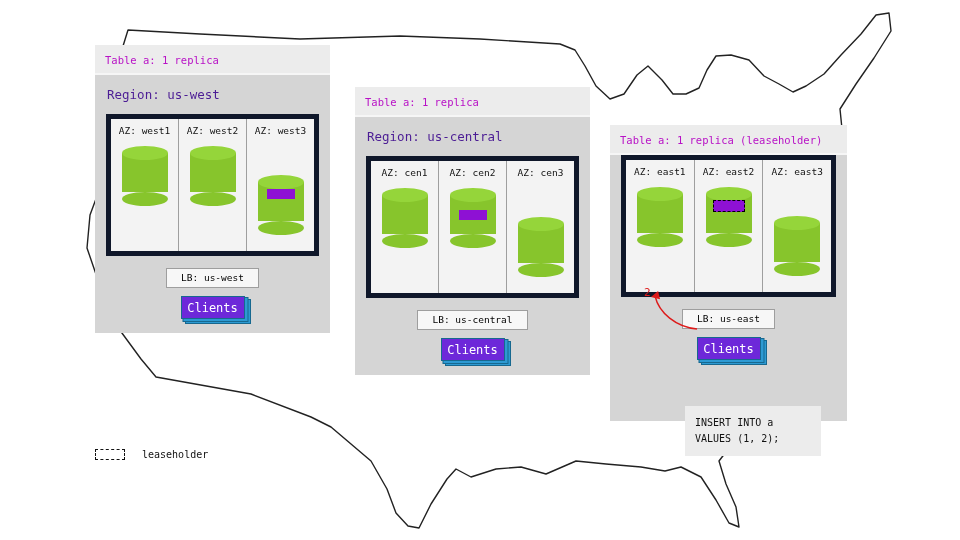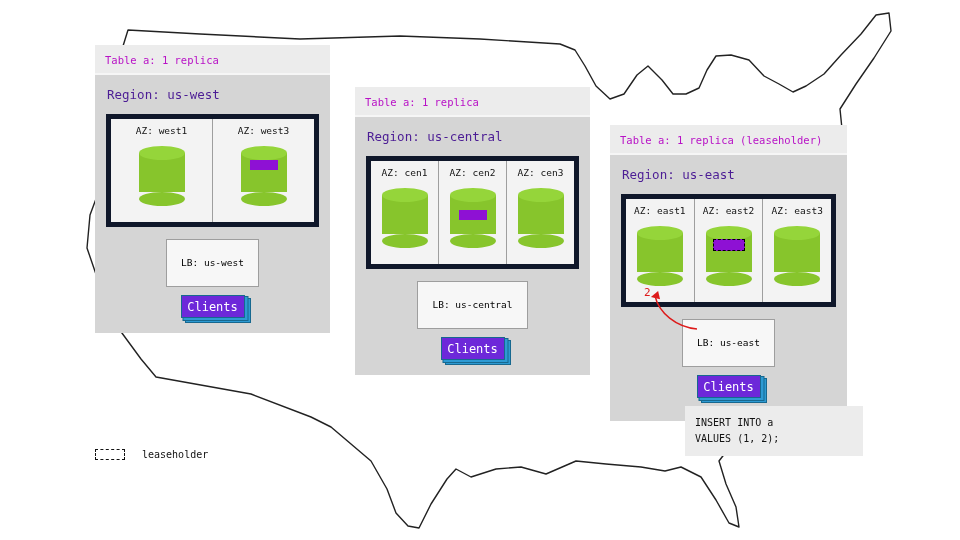--- a/index.html
+++ b/index.html
@@ -19,60 +19,60 @@
     background:#ececec; height:30px; line-height:30px;
     padding-left:10px; font-size:10.5px; color:#b812c6;
     white-space:nowrap; border-bottom:2px solid #f6f6f6;
   }
   .region-label { margin:12px 12px 12px 12px; font-size:12.5px; color:#4c1d95; }
   .az-row { display:flex; margin:0 11px; border:5px solid #0f172a; background:#f3f3f3; }
   .az-cell {
     flex:1; border-right:1px solid #9e9e9e;
     padding:6px 0 16px; display:flex; flex-direction:column; align-items:center;
   }
-  .az-cell:last-child { border-right:none; }
+  .az-cell:last-child { border-right:none;gap:29px; }
   .az-label { font-size:9.5px; color:#111; margin-bottom:10px; white-space:nowrap; }
 
   
   .cylinder { position:relative; width:46px; height:60px; }
   .cyl-top  { position:absolute; top:0; left:0; width:46px; height:14px; border-radius:50%; background:#95d53a; z-index:2; }
   .cyl-mid  { position:absolute; top:7px; left:0; width:46px; height:39px; background:#87c52c; z-index:1; }
   .cyl-bot  { position:absolute; top:46px; left:0; width:46px; height:14px; border-radius:50%; background:#87c52c; z-index:1; }
   .replica-marker {
     position:absolute; left:9px; top:14px; width:28px; height:10px;
     background:#8e11d4; z-index:3;
   }
   .replica-marker.leaseholder {
     left:7px; top:13px; width:32px; height:12px;
     border:1.5px dashed #000;
   }
   .replica-marker.mid { top:22px; }
 
   .lb-box {
-    display:table; margin:12px auto 0; padding:14px 14px;
+    display:table; margin:12px auto 0; padding:0 14px;
     height:20px; line-height:18px; font-size:9.5px; text-align:center;
     background:#f7f7f7; border:1px solid #9e9e9e; white-space:nowrap;
   }
   .clients-btn {
     position:relative; width:64px; height:23px; margin:8px auto 0;
     background:#6d28d9; border:1px solid #17688f;
     color:#fff; font-size:12px;
     display:flex; align-items:center; justify-content:center;
     box-shadow: 2.5px 2px 0 0 #2d9ad3, 2.5px 2px 0 1px #17688f,
                 5px 4px 0 0 #2d9ad3, 5px 4px 0 1px #17688f;
   }
 
   
   #panel-us-west    { left:95px;  top:45px;  width:235px; height:288px; }
   #panel-us-central { left:355px; top:87px;  width:235px; height:288px; }
   #panel-us-east    { left:610px; top:125px; width:237px; height:296px; }
 
   
   .sql-note {
-    position:absolute; left:685px; top:406px; width:178px; height:50px;
+    position:absolute; left:685px; top:406px; width:136px; height:50px;
     background:#ececec; padding:9px 10px; font-size:10px; line-height:1.55;
     color:#111; z-index:20; white-space:nowrap;
   }
 
   
   .legend { position:absolute; left:95px; top:449px; display:flex; align-items:center; gap:17px; z-index:20; }
   .legend-swatch { width:30px; height:11px; border:1.5px dashed #111; background:#fff; }
   .legend-label { font-size:10px; color:#111; }
 
   
@@ -102,20 +102,28 @@
   <div class="az-row">
     <div class="az-cell">
       <div class="az-label">AZ: west1</div>
       <div class="cylinder">
         <div class="cyl-top"></div>
           <div class="cyl-mid"></div>
           <div class="cyl-bot"></div>
       </div>
     </div>
     <div class="az-cell">
+      <div class="az-label">AZ: west2</div>
+      <div class="cylinder">
+        <div class="cyl-top"></div>
+          <div class="cyl-mid"></div>
+          <div class="cyl-bot"></div>
+      </div>
+    </div>
+    <div class="az-cell">
       <div class="az-label">AZ: west3</div>
       <div class="cylinder">
         <div class="cyl-top"></div>
           <div class="cyl-mid"></div>
           <div class="cyl-bot"></div>
         <div class="replica-marker"></div>
       </div>
     </div>
   </div>
   <div class="lb-box">LB: us-west</div>
@@ -151,21 +159,20 @@
           <div class="cyl-bot"></div>
       </div>
     </div>
   </div>
   <div class="lb-box">LB: us-central</div>
   <div class="clients-btn">Clients</div>
 </div>
 
 <div class="panel" id="panel-us-east">
   <div class="panel-header">Table a: 1 replica (leaseholder)</div>
-  <div class="region-label">Region: us-east</div>
   <div class="az-row">
     <div class="az-cell">
       <div class="az-label">AZ: east1</div>
       <div class="cylinder">
         <div class="cyl-top"></div>
           <div class="cyl-mid"></div>
           <div class="cyl-bot"></div>
       </div>
     </div>
     <div class="az-cell">

